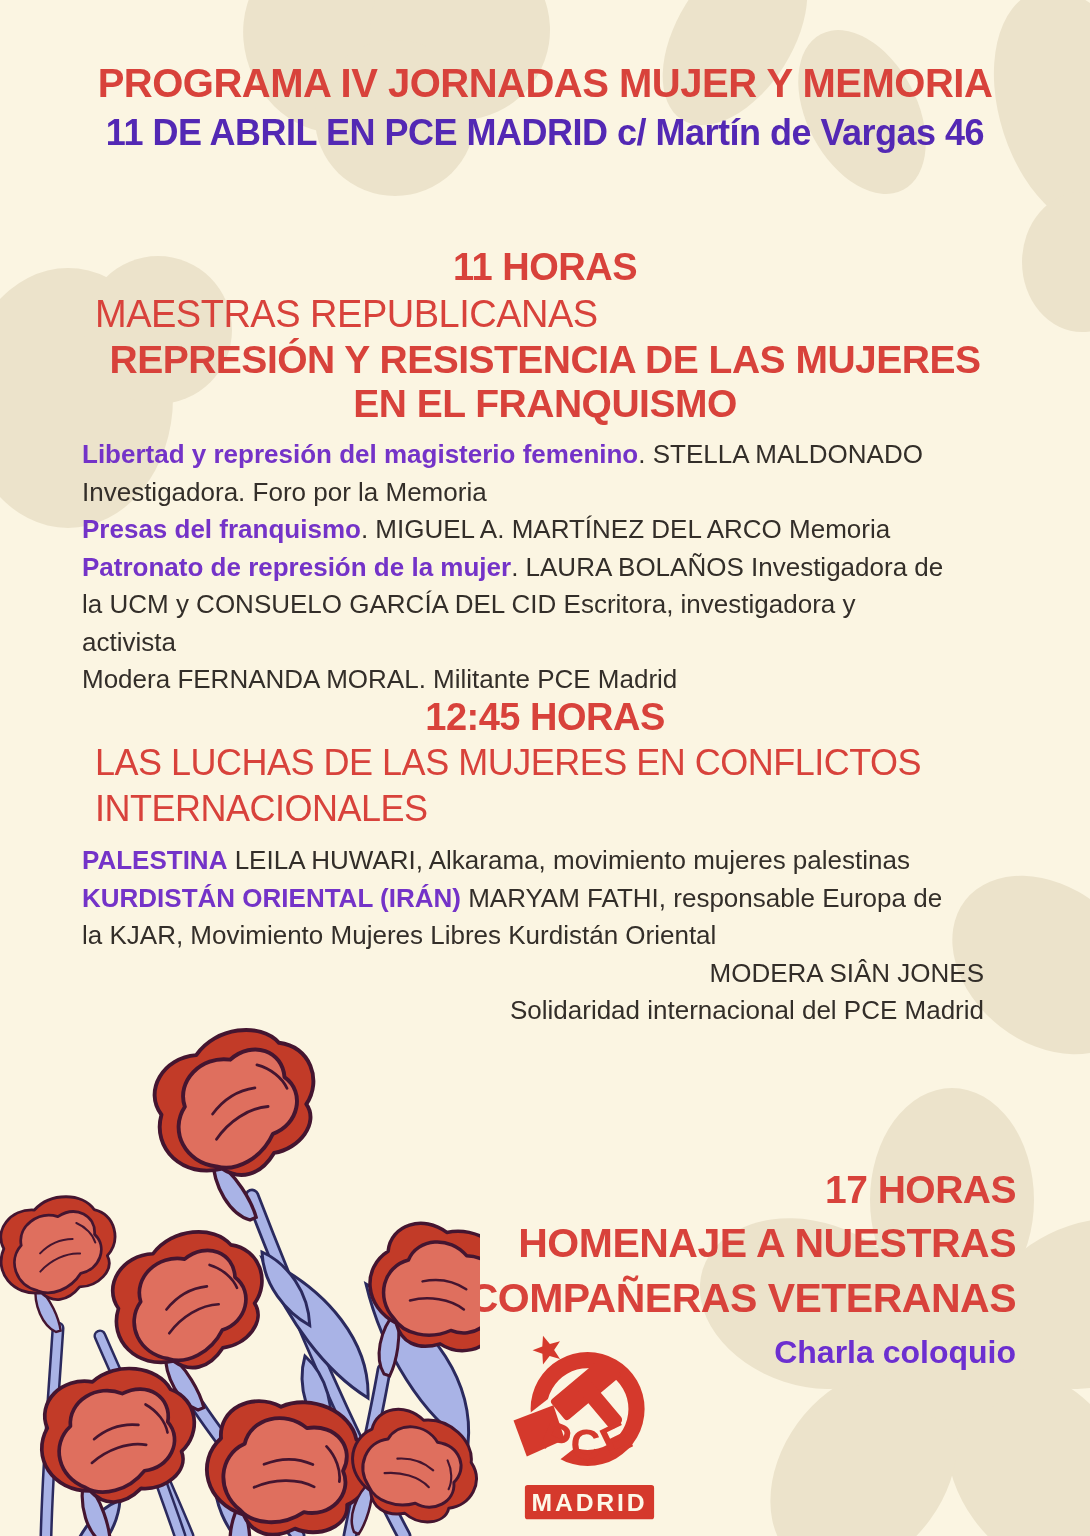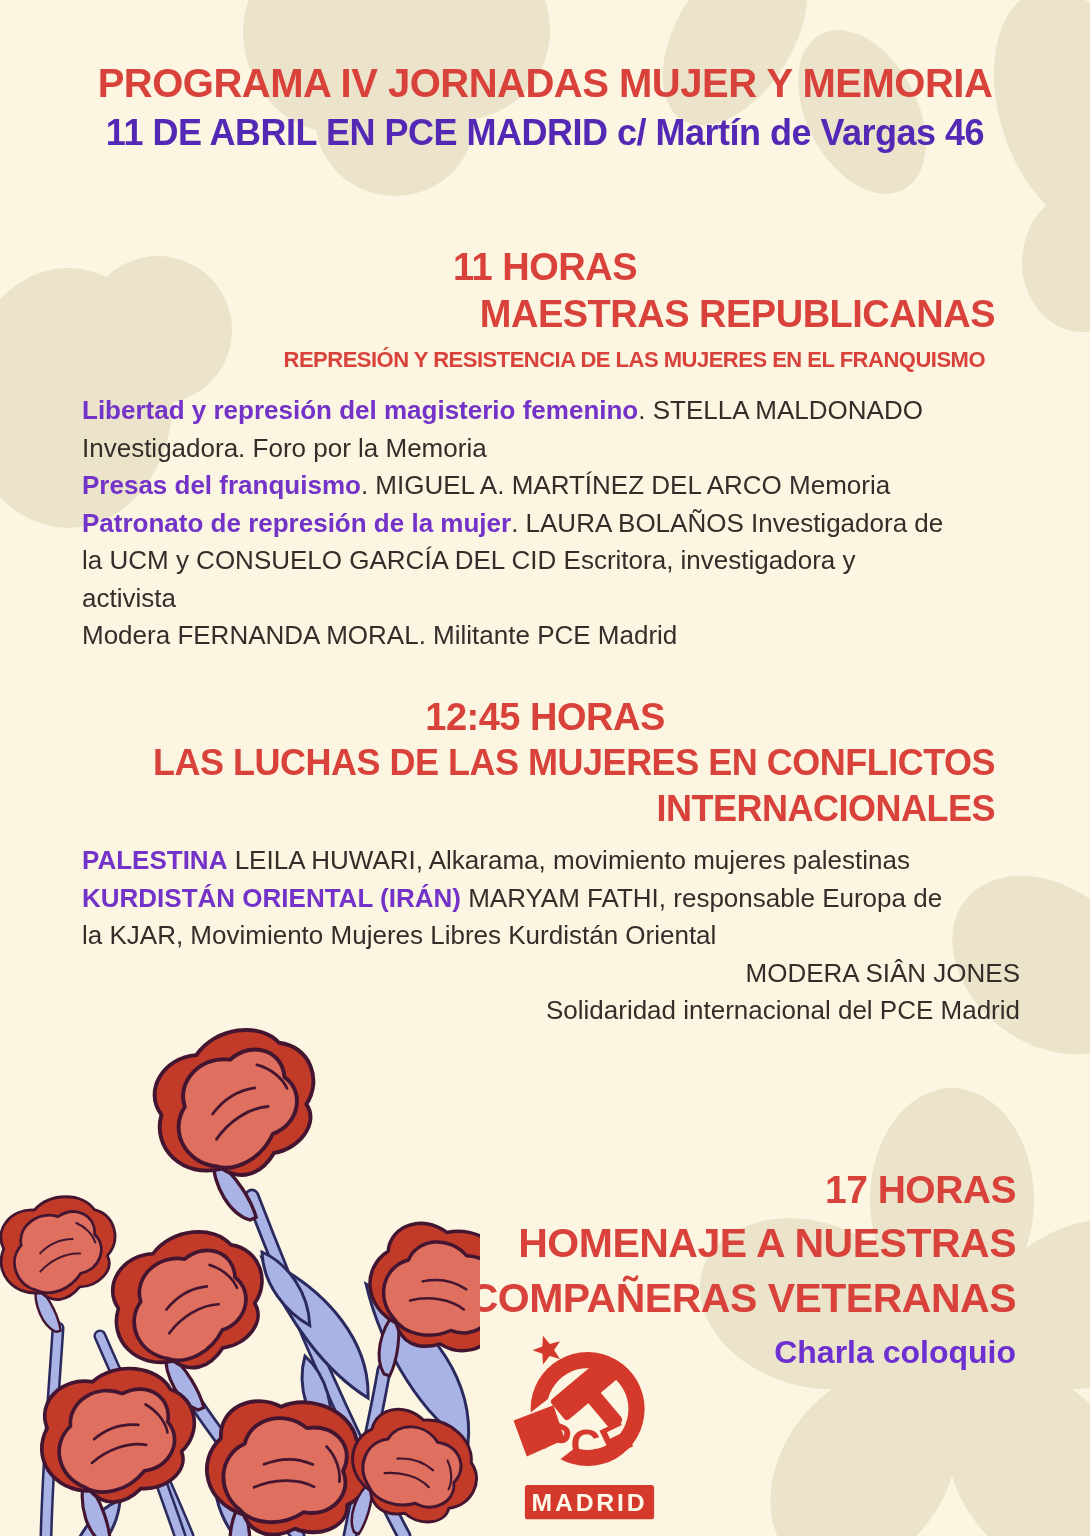--- a/index.html
+++ b/index.html
@@ -26,24 +26,24 @@
   }
   .bg-deco,.carnations,.logo-svg{position:absolute;pointer-events:none;}
   .bg-deco{left:0;top:0;}
   .title-block{position:absolute;top:60px;left:0;right:0;text-align:center;z-index:2;}
   .title-block h1{margin:0;font-size:40px;line-height:47px;letter-spacing:-0.5px;color:var(--red,#d8423b);font-weight:bold;}
   .title-block h2{margin:5px 0 0 0;font-size:36px;line-height:42px;letter-spacing:-0.5px;color:var(--purple-header,#5328b4);font-weight:bold;}
   .session{position:absolute;left:0;right:0;z-index:2;}
   .session-1{top:204px;margin-top:40px;}
   .session-2{top:694px;}
   .s-time{font-size:38px;line-height:46px;font-weight:bold;color:var(--red,#d8423b);text-align:center;letter-spacing:-0.5px;}
-  .s-title{font-size:38px;line-height:48px;font-weight:bold;color:var(--red,#d8423b);text-align:right;letter-spacing:-0.5px;max-width:900px;margin:0 auto;}
+  .s-title{font-size:38px;line-height:48px;font-weight:normal;color:var(--red,#d8423b);text-align:left;letter-spacing:-0.5px;max-width:900px;margin:0 auto;}
   .session-2 .s-title{font-size:36px;line-height:46px;max-width:900px;}
-  .s-sub{font-size:22px;line-height:44px;font-weight:bold;color:var(--red,#d8423b);text-align:right;letter-spacing:-0.5px;max-width:880px;margin:0 auto;}
-  .s-body{padding:10px 70px 0 82px;font-size:26px;line-height:37.5px;color:var(--body-text,#332e29);}
+  .s-sub{font-size:39px;line-height:44px;font-weight:bold;color:var(--red,#d8423b);text-align:center;letter-spacing:-0.5px;max-width:880px;margin:0 auto;}
+  .s-body{padding:10px 106px 0 82px;font-size:26px;line-height:37.5px;color:var(--body-text,#332e29);}
   .s-body p{margin:0;max-width:940px;}
   .s-body p.tight{max-width:870px;}
   .topic{font-weight:bold;color:var(--purple-topic,#7433c8);}
   .s-body p.align-right{max-width:none;text-align:right;}
   .session-3{position:absolute;top:1164px;right:74px;width:640px;text-align:right;z-index:2;}
   .session-3 .s3-time{font-size:39px;line-height:52px;font-weight:bold;color:var(--red,#d8423b);letter-spacing:-0.5px;}
   .session-3 .s3-title{font-size:41px;line-height:55px;font-weight:bold;color:var(--red,#d8423b);letter-spacing:-0.5px;max-width:580px;margin-left:auto;}
   .session-3 .s3-note{margin-top:4px;font-size:32px;line-height:44px;font-weight:bold;color:var(--purple-note,#6c2fd0);}
   .carnations{left:0;top:1020px;z-index:3;}
   .logo-svg{left:504px;top:1324px;z-index:3;}

